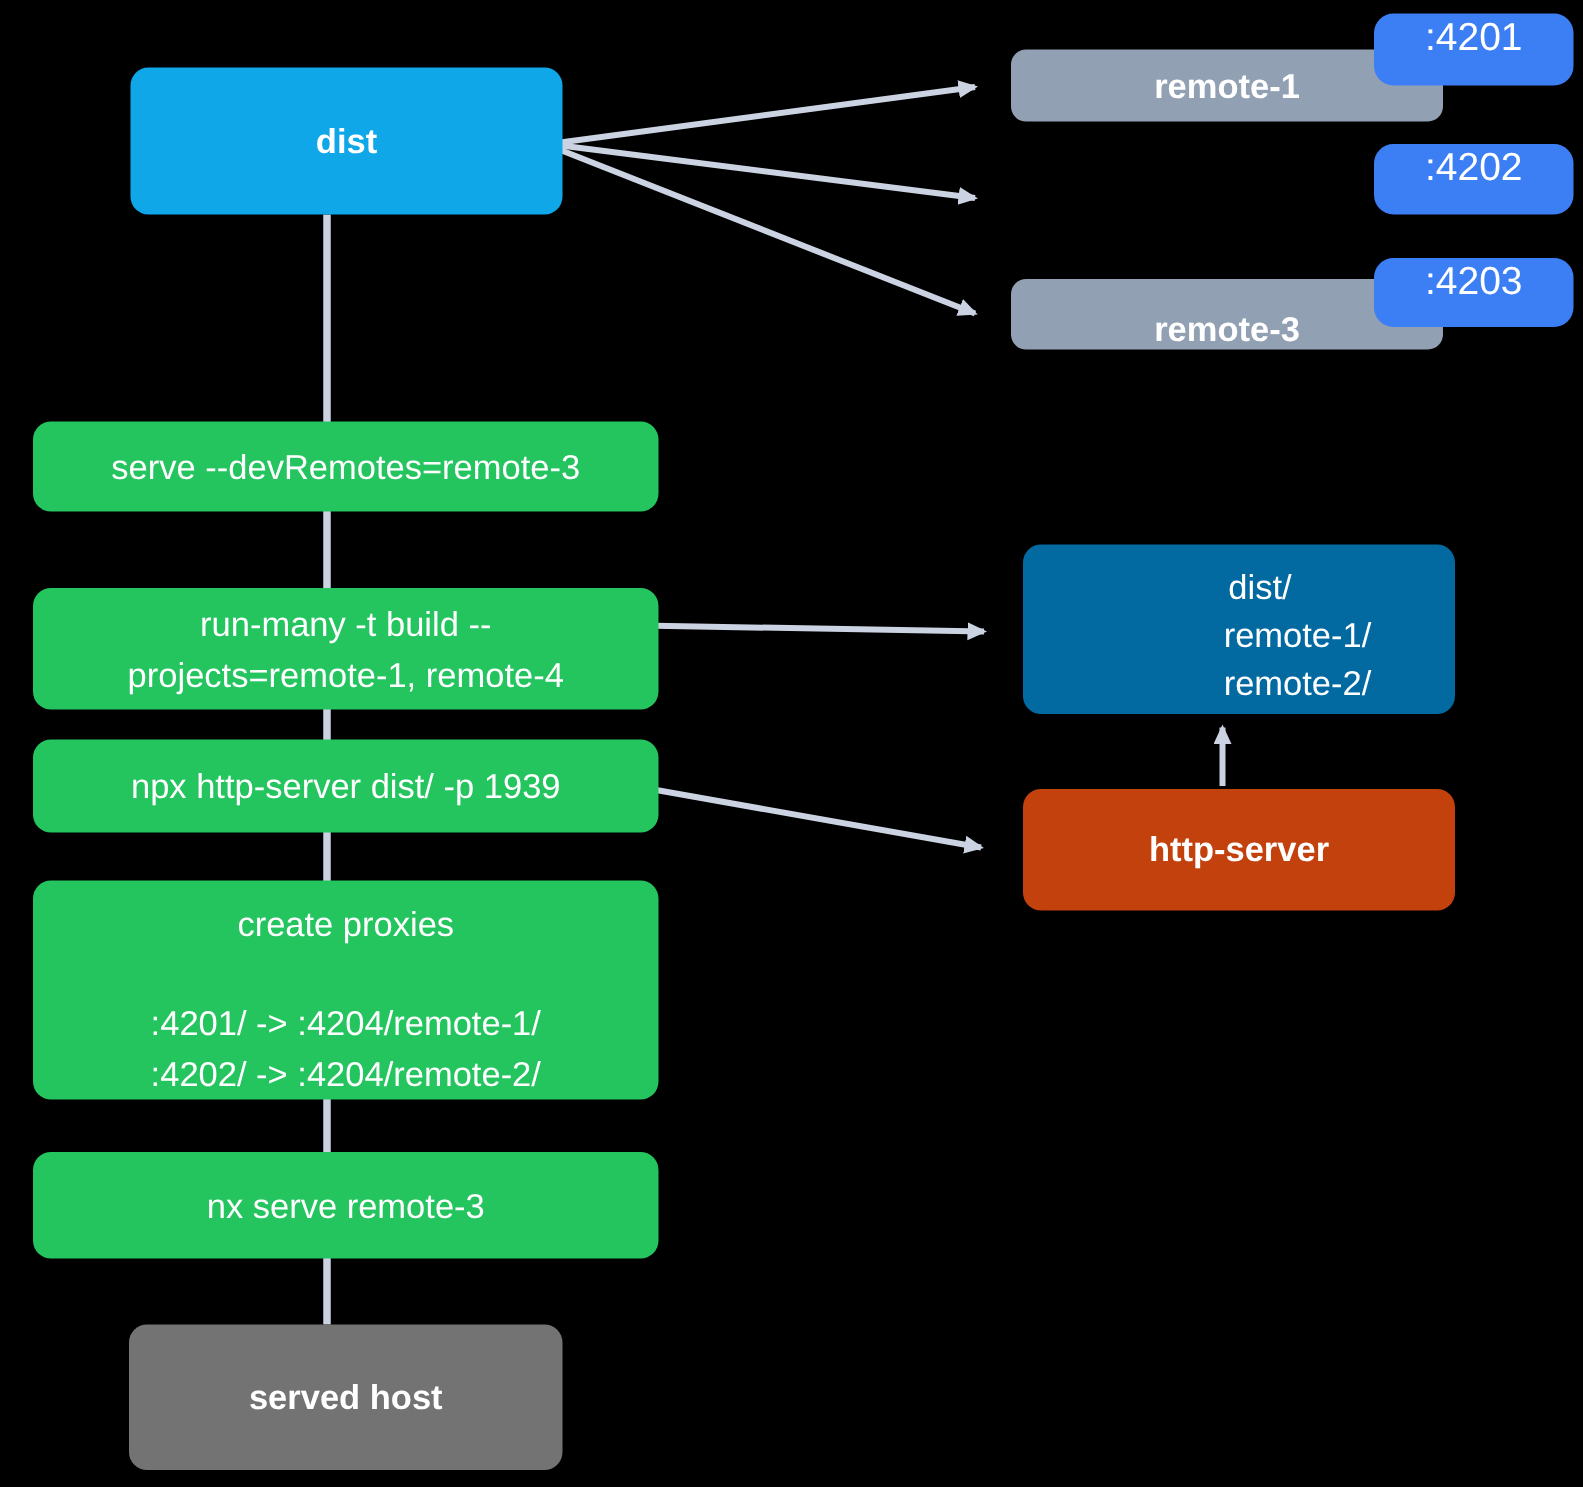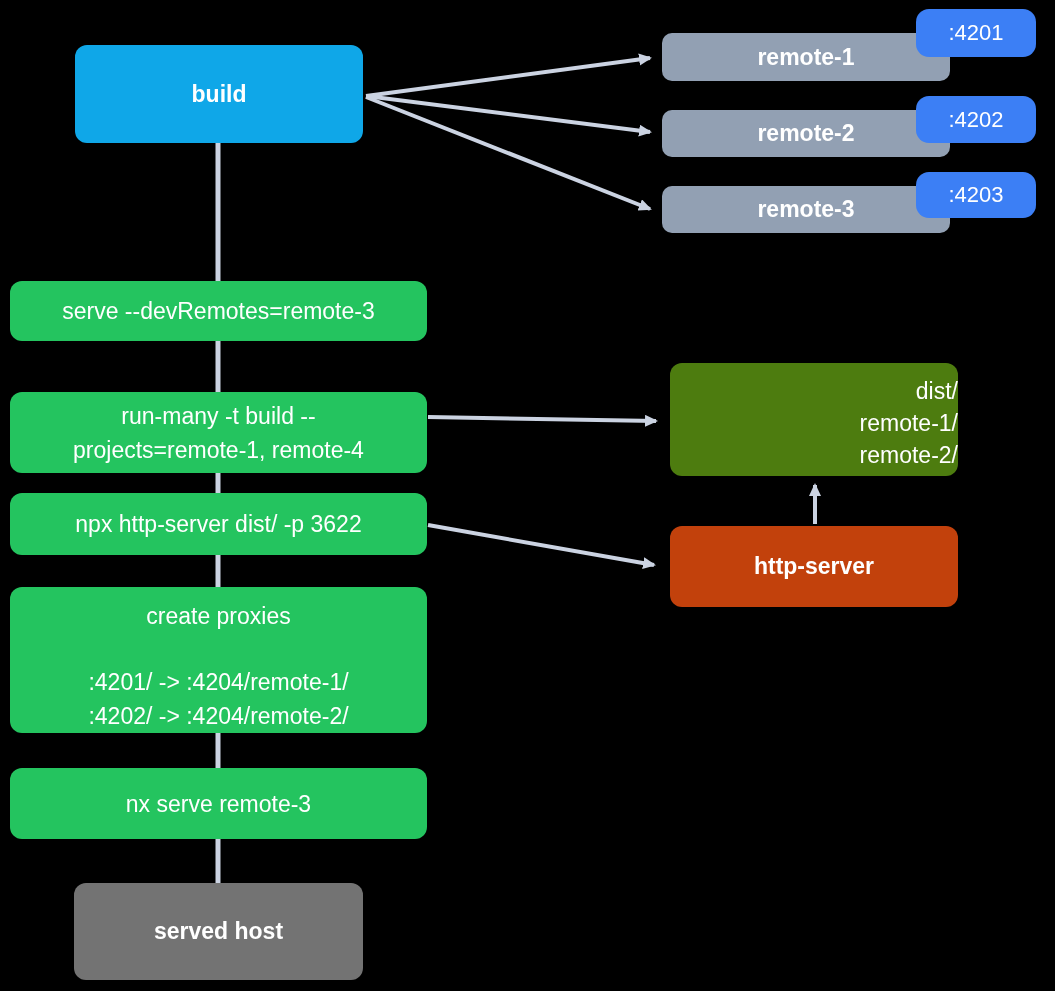--- a/index.html
+++ b/index.html
@@ -22,20 +22,21 @@
   }
   .node {
     position: absolute;
     z-index: 1;
     box-sizing: border-box;
     display: flex;
     align-items: center;
     justify-content: center;
     color: #FFFFFF;
     text-align: center;
+    margin-left: 12px;
   }
   .node.host {
     left: 75px; top: 45px; width: 288px; height: 98px;
     background: #0FA7E8;
     border-radius: 12px;
     font-weight: 700;
     font-size: 23px;
   }
   .node.served-host {
     left: 74px; top: 883px; width: 289px; height: 97px;
@@ -46,32 +47,32 @@
   }
   .node.remote {
     left: 662px; width: 288px; height: 48px;
     background: #92A0B3;
     border-radius: 10px;
     font-weight: 700;
     font-size: 23px;
   }
   .node.remote.r1 { top: 33px; }
   .node.remote.r2 { top: 110px; height: 47px; }
-  .node.remote.r3 { top: 186px; height: 47px; }
+  .node.remote.r3 { top: 186px; height: 47px; align-items: flex-end; }
   .badge {
     position: absolute;
     z-index: 2;
-    left: 916px; width: 120px; height: 48px;
+    left: 916px; width: 133px; height: 48px;
     background: #3C7FF5;
     border-radius: 13px;
     display: flex;
-    align-items: center;
+    align-items: flex-start;
     justify-content: center;
     color: #FFFFFF;
-    font-size: 22px;
+    font-size: 26px;
     font-weight: 400;
   }
   .badge.b1 { top: 9px; }
   .badge.b2 { top: 96px; height: 47px; }
   .badge.b3 { top: 172px; height: 46px; }
   .node.step {
     left: 10px; width: 417px;
     background: #24C45F;
     border-radius: 12px;
     font-size: 23px;
@@ -80,26 +81,26 @@
     line-height: 34px;
   }
   .node.step.g1 { top: 281px; height: 60px; align-items: center; }
   .node.step.g2 { top: 392px; height: 81px; }
   .node.step.g3 { top: 493px; height: 62px; }
   .node.step.g4 { top: 587px; height: 146px; justify-content: flex-start; padding-top: 12px; }
   .node.step.g5 { top: 768px; height: 71px; }
   .spacer-line { height: 34px; }
   .node.dist {
     left: 670px; top: 363px; width: 288px; height: 113px;
-    background: #4d7c0f;
+    background: #0369a1;
     border-radius: 12px;
     font-size: 23px;
     line-height: 32px;
     flex-direction: column;
-    align-items: flex-end;
+    align-items: center;
     justify-content: flex-start;
     padding: 12px 0 0 28px;
     text-align: left;
   }
   .node.dist .indent { padding-left: 50px; }
   .node.http-server {
     left: 670px; top: 526px; width: 288px; height: 81px;
     background: #c2410c;
     border-radius: 12px;
     font-weight: 700;
@@ -125,28 +126,25 @@
     <line x1="366" y1="97" x2="650" y2="209" stroke="#CBD3E2" stroke-width="4" marker-end="url(#ah)"></line>
 
     <line x1="428" y1="417" x2="656" y2="421" stroke="#CBD3E2" stroke-width="4" marker-end="url(#ah)"></line>
 
     <line x1="428" y1="525" x2="654" y2="565" stroke="#CBD3E2" stroke-width="4" marker-end="url(#ah)"></line>
 
     <line x1="815" y1="524" x2="815" y2="485" stroke="#CBD3E2" stroke-width="4" marker-end="url(#ah)"></line>
   </svg>
 
   <div class="node host">
-    <span>build</span>
+    <span>dist</span>
   </div>
 
   <div class="node remote r1">
     <span>remote-1</span>
-  </div>
-  <div class="node remote r2">
-    <span>remote-2</span>
   </div>
   <div class="node remote r3">
     <span>remote-3</span>
   </div>
 
   <div class="badge b1">
     <span>:4201</span>
   </div>
   <div class="badge b2">
     <span>:4202</span>
@@ -158,21 +156,21 @@
   <div class="node step g1">
     <span>serve --devRemotes=remote-3</span>
   </div>
 
   <div class="node step g2">
     <span>run-many -t build --</span>
     <span>projects=remote-1, remote-4</span>
   </div>
 
   <div class="node step g3">
-    <span>npx http-server dist/ -p 3622</span>
+    <span>npx http-server dist/ -p 1939</span>
   </div>
 
   <div class="node step g4">
     <span>create proxies</span>
     <span class="spacer-line"></span>
     <span>:4201/ -&gt; :4204/remote-1/</span>
     <span>:4202/ -&gt; :4204/remote-2/</span>
   </div>
 
   <div class="node step g5">

